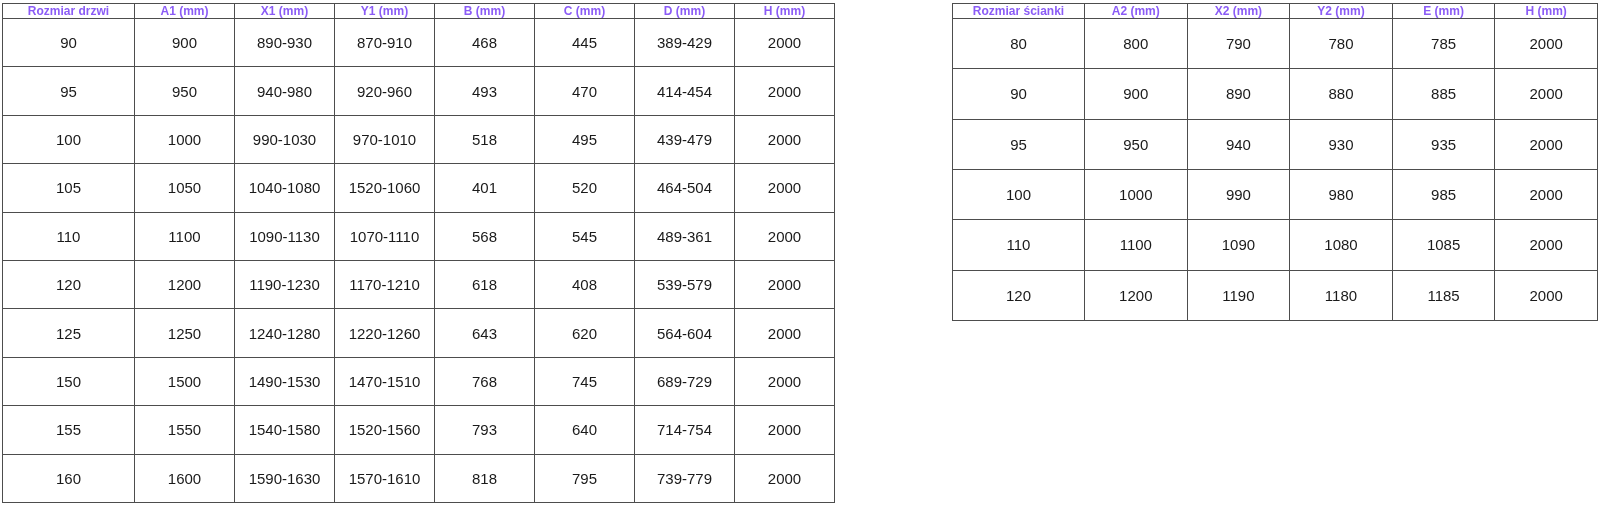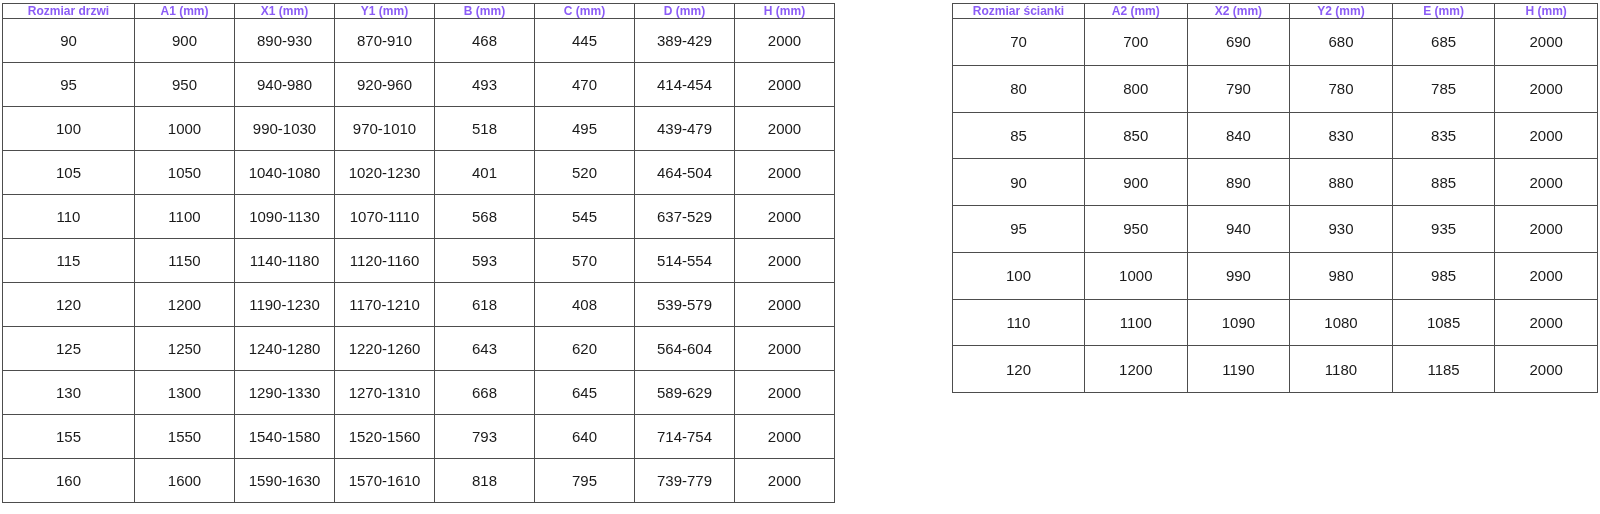--- a/index.html
+++ b/index.html
@@ -48,21 +48,21 @@
   table.door-table {
     left: 2px;
     top: 3px;
     width: 833px;
     height: 500px;
   }
   table.wall-table {
     left: 952px;
     top: 3px;
     width: 646px;
-    height: 390px;
+    height: 318px;
   }
 </style>
 </head>
 <body>
 
 <div class="canvas">
   <table class="dim-table door-table">
       <thead>
         <tr>
           <th>Rozmiar drzwi</th>
@@ -103,44 +103,34 @@
           <td>970-1010</td>
           <td>518</td>
           <td>495</td>
           <td>439-479</td>
           <td>2000</td>
         </tr>
         <tr>
           <td>105</td>
           <td>1050</td>
           <td>1040-1080</td>
-          <td>1020-1230</td>
+          <td>1520-1060</td>
           <td>401</td>
           <td>520</td>
           <td>464-504</td>
           <td>2000</td>
         </tr>
         <tr>
           <td>110</td>
           <td>1100</td>
           <td>1090-1130</td>
           <td>1070-1110</td>
           <td>568</td>
           <td>545</td>
-          <td>637-529</td>
-          <td>2000</td>
-        </tr>
-        <tr>
-          <td>115</td>
-          <td>1150</td>
-          <td>1140-1180</td>
-          <td>1120-1160</td>
-          <td>593</td>
-          <td>570</td>
-          <td>514-554</td>
+          <td>489-361</td>
           <td>2000</td>
         </tr>
         <tr>
           <td>120</td>
           <td>1200</td>
           <td>1190-1230</td>
           <td>1170-1210</td>
           <td>618</td>
           <td>408</td>
           <td>539-579</td>
@@ -150,27 +140,27 @@
           <td>125</td>
           <td>1250</td>
           <td>1240-1280</td>
           <td>1220-1260</td>
           <td>643</td>
           <td>620</td>
           <td>564-604</td>
           <td>2000</td>
         </tr>
         <tr>
-          <td>130</td>
-          <td>1300</td>
-          <td>1290-1330</td>
-          <td>1270-1310</td>
-          <td>668</td>
-          <td>645</td>
-          <td>589-629</td>
+          <td>150</td>
+          <td>1500</td>
+          <td>1490-1530</td>
+          <td>1470-1510</td>
+          <td>768</td>
+          <td>745</td>
+          <td>689-729</td>
           <td>2000</td>
         </tr>
         <tr>
           <td>155</td>
           <td>1550</td>
           <td>1540-1580</td>
           <td>1520-1560</td>
           <td>793</td>
           <td>640</td>
           <td>714-754</td>
@@ -194,44 +184,28 @@
           <th>Rozmiar ścianki</th>
           <th>A2 (mm)</th>
           <th>X2 (mm)</th>
           <th>Y2 (mm)</th>
           <th>E (mm)</th>
           <th>H (mm)</th>
         </tr>
       </thead>
       <tbody>
         <tr>
-          <td>70</td>
-          <td>700</td>
-          <td>690</td>
-          <td>680</td>
-          <td>685</td>
-          <td>2000</td>
-        </tr>
-        <tr>
           <td>80</td>
           <td>800</td>
           <td>790</td>
           <td>780</td>
           <td>785</td>
           <td>2000</td>
         </tr>
         <tr>
-          <td>85</td>
-          <td>850</td>
-          <td>840</td>
-          <td>830</td>
-          <td>835</td>
-          <td>2000</td>
-        </tr>
-        <tr>
           <td>90</td>
           <td>900</td>
           <td>890</td>
           <td>880</td>
           <td>885</td>
           <td>2000</td>
         </tr>
         <tr>
           <td>95</td>
           <td>950</td>

